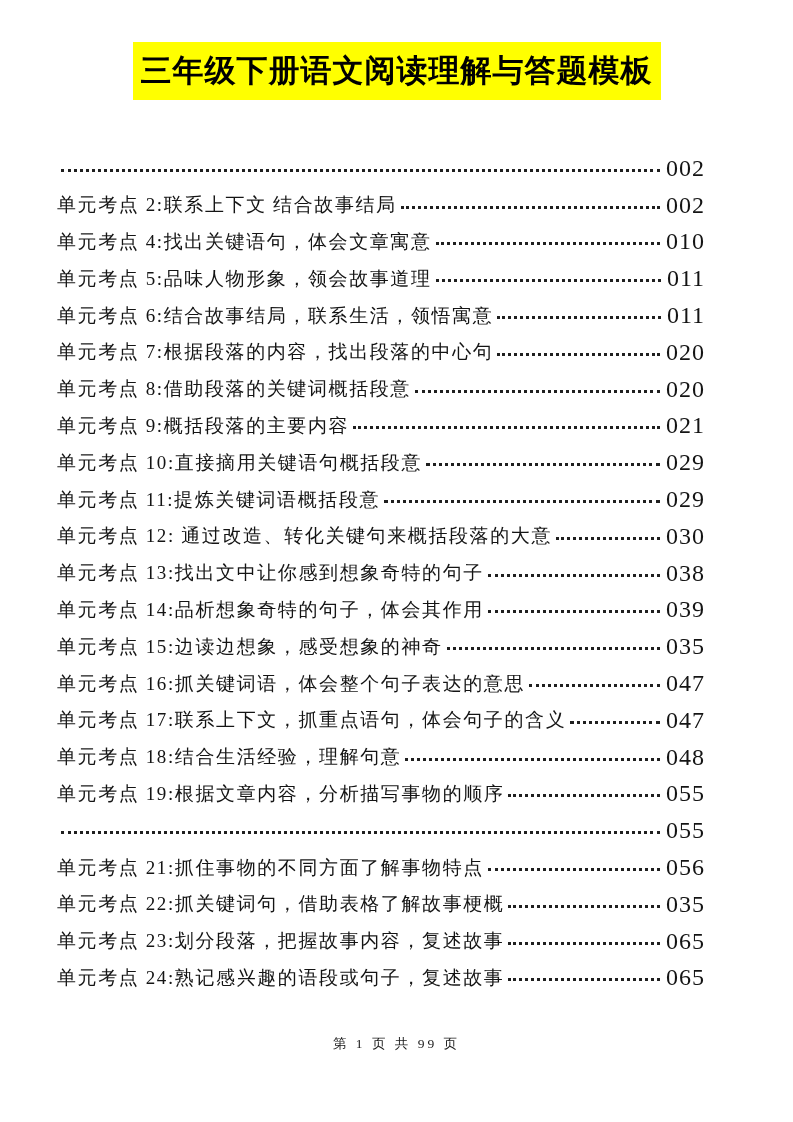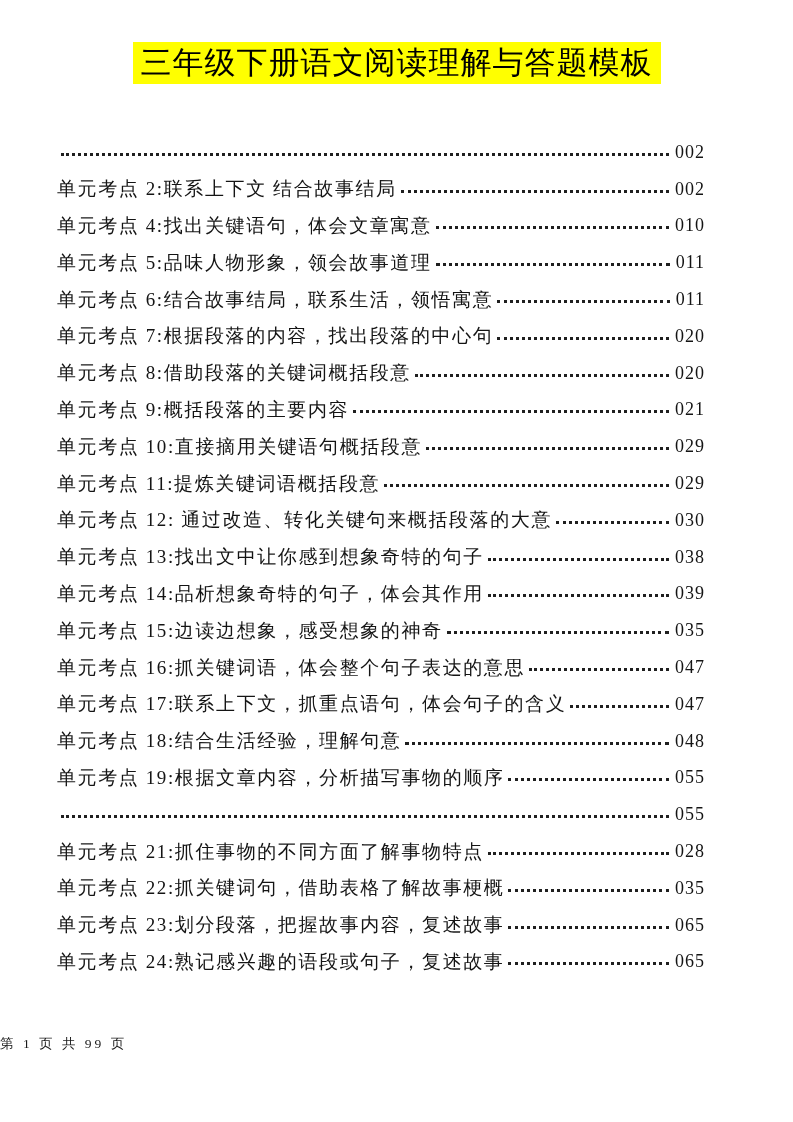--- a/index.html
+++ b/index.html
@@ -20,24 +20,24 @@
     inset: 0;
   }
   .title-row {
     margin-top: 42px;
     text-align: center;
   }
   .title {
     display: inline-block;
     background: #ffff00;
     color: #000000;
-    font-weight: normal;
+    font-weight: bold;
     font-size: 31px;
     line-height: 42px;
-    padding: 0 8px;
+    padding: 8px 8px;
     letter-spacing: 1px;
     white-space: nowrap;
   }
   .toc {
     margin: 50px 88px 0 57px;
   }
   .toc-row {
     display: flex;
     align-items: center;
     height: 36.8px;
@@ -50,30 +50,30 @@
   }
   .toc-leader {
     flex: 1 1 auto;
     height: 0;
     border-top: 3px dotted #1f1f1f;
     margin: 4px 6px 0 4px;
     min-width: 12px;
   }
   .toc-page {
     flex: 0 0 auto;
-    font-size: 18px;
+    font-size: 24px;
     letter-spacing: 1px;
     text-align: right;
   }
   .footer {
     position: absolute;
     top: 1035px;
     left: 0;
     width: 100%;
-    text-align: left;
+    text-align: center;
     font-size: 13.5px;
     letter-spacing: 3px;
     color: #1a1a1a;
   }
 </style>
 </head>
 <body>
 
 <div class="page">
   <div class="title-row">
@@ -190,21 +190,21 @@
   </div>
 
   <div class="toc-row">
     <span class="toc-leader"></span>
     <span class="toc-page">055</span>
   </div>
 
   <div class="toc-row">
     <span class="toc-label">单元考点 21:抓住事物的不同方面了解事物特点</span>
     <span class="toc-leader"></span>
-    <span class="toc-page">028</span>
+    <span class="toc-page">056</span>
   </div>
 
   <div class="toc-row">
     <span class="toc-label">单元考点 22:抓关键词句，借助表格了解故事梗概</span>
     <span class="toc-leader"></span>
     <span class="toc-page">035</span>
   </div>
 
   <div class="toc-row">
     <span class="toc-label">单元考点 23:划分段落，把握故事内容，复述故事</span>

